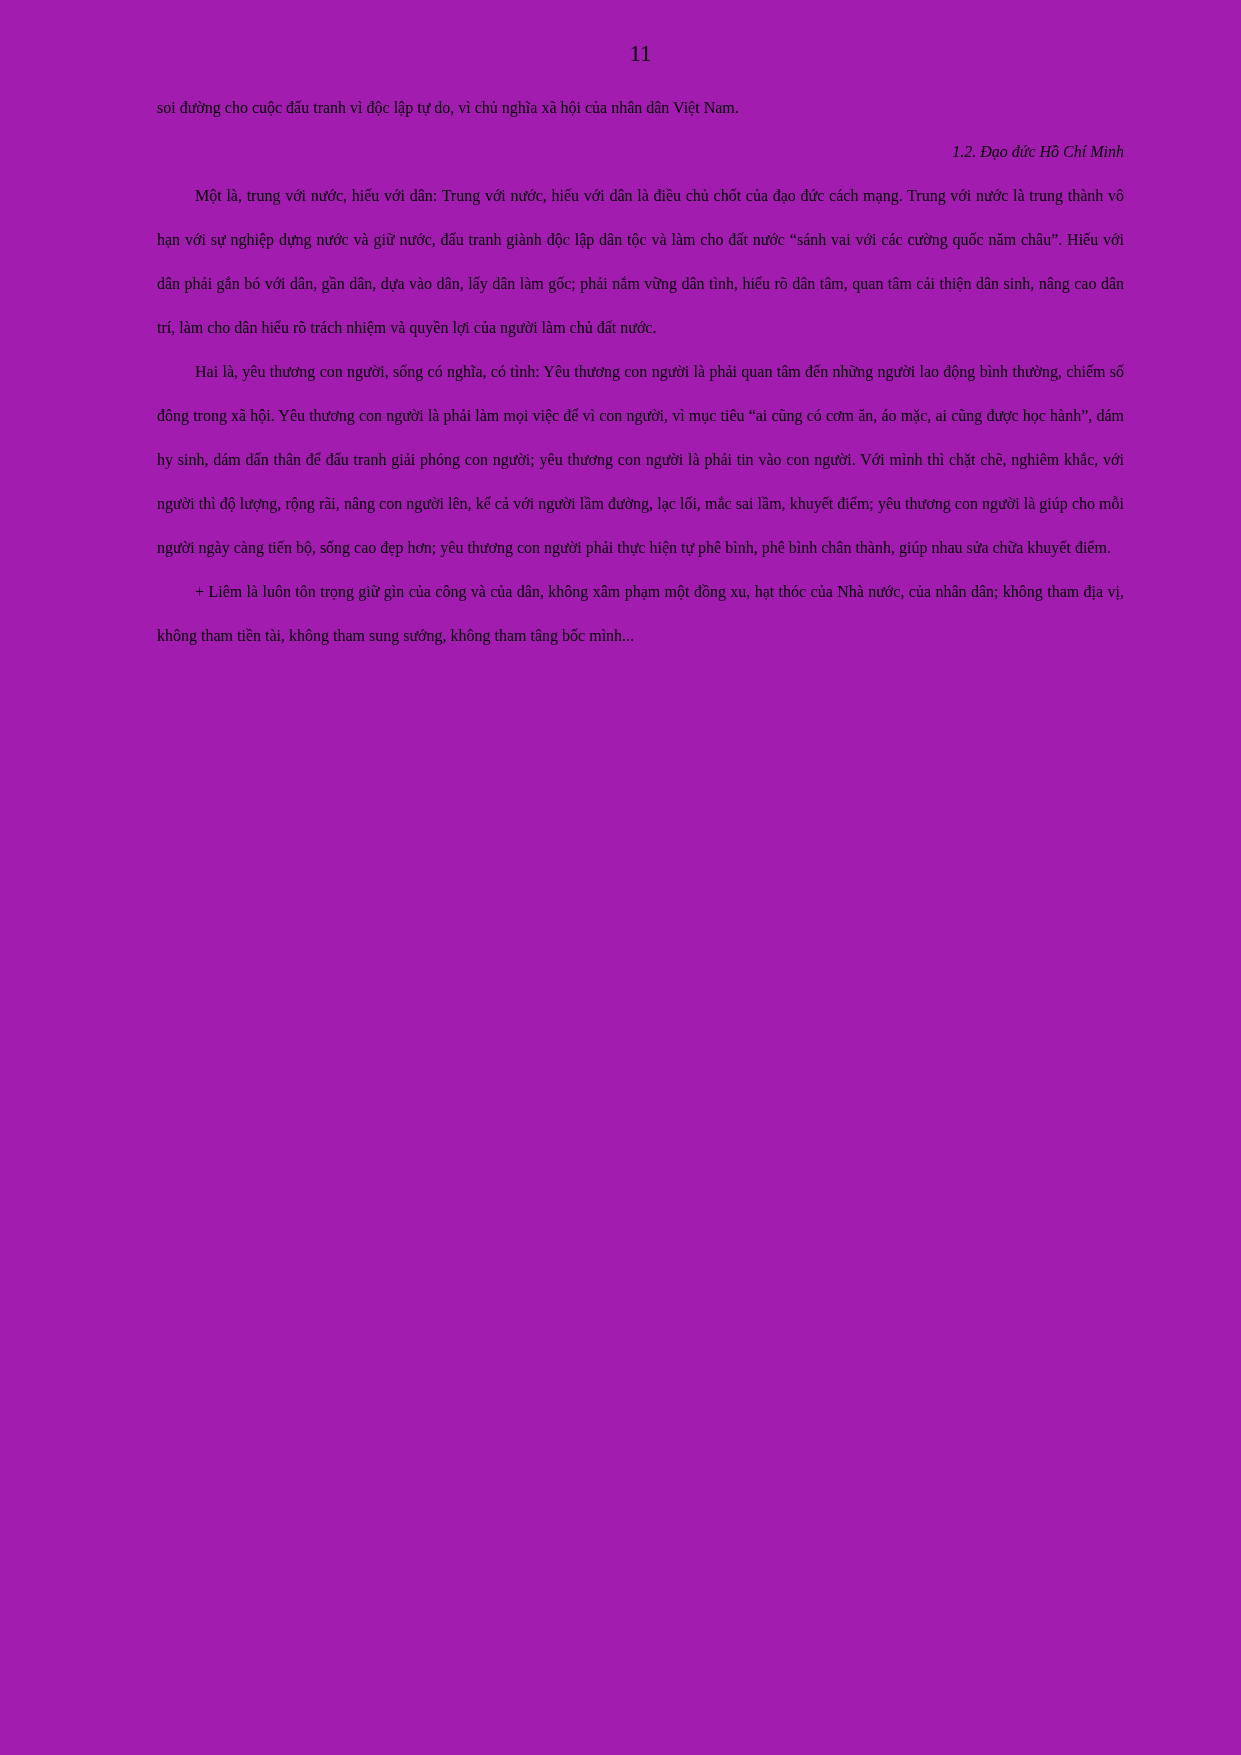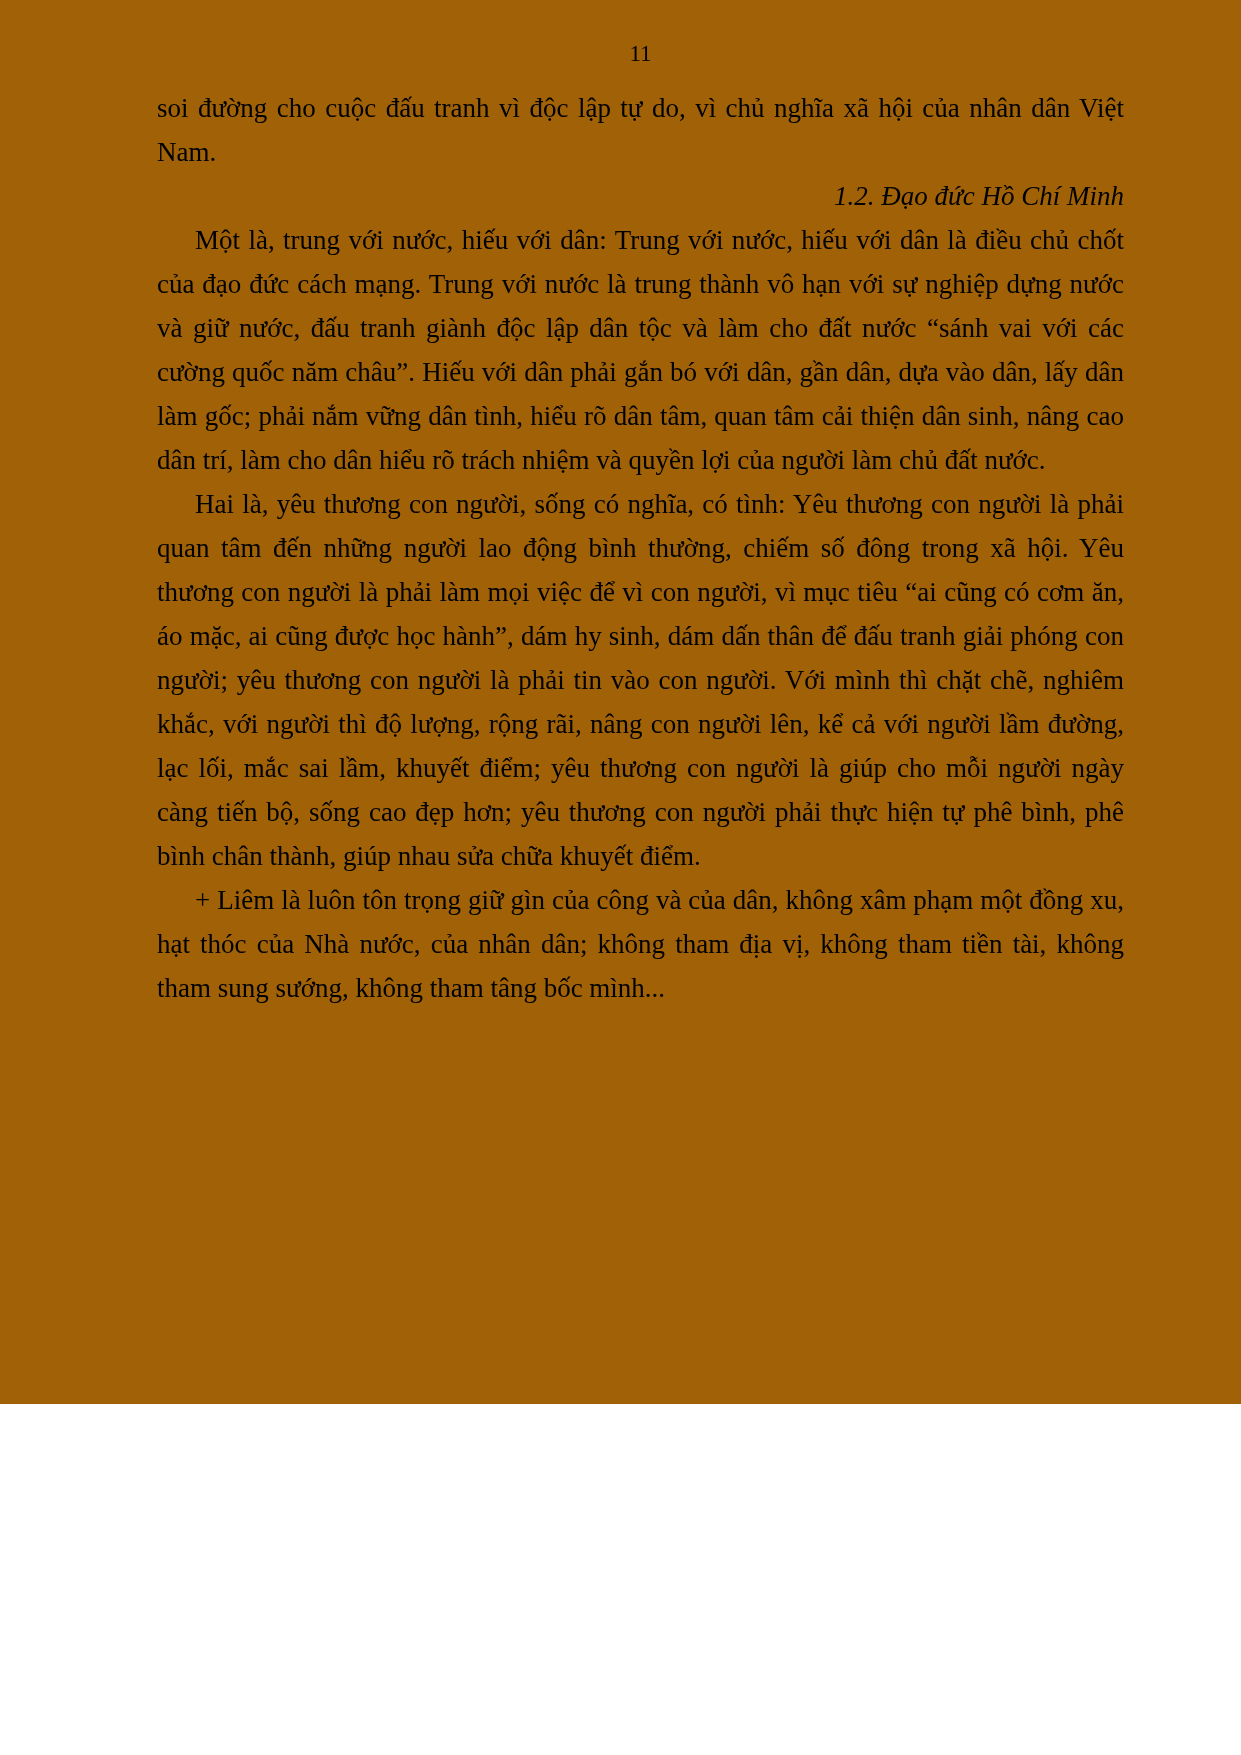--- a/index.html
+++ b/index.html
@@ -3,41 +3,41 @@
 <meta charset="utf-8">
 <style>
   html, body {
     margin: 0;
     padding: 0;
     background: #ffffff;
   }
   .page {
     position: relative;
     width: 1241px;
-    height: 1404px;
-    background: #a16207;
+    height: 1755px;
+    background: #a21caf;
     overflow: hidden;
     font-family: "Liberation Serif", "DejaVu Serif", serif;
     color: #000000;
   }
   .page-number {
     position: absolute;
     top: 40px;
     left: 157px;
     width: 967px;
     text-align: center;
     font-size: 23px;
     line-height: 28px;
   }
   .content {
     position: absolute;
     top: 86px;
     left: 157px;
     width: 967px;
-    font-size: 27px;
+    font-size: 16px;
     line-height: 44px;
     text-align: justify;
   }
   .content p {
     margin: 0;
     padding: 0;
     text-indent: 38px;
   }
   .content p.no-indent {
     text-indent: 0;

